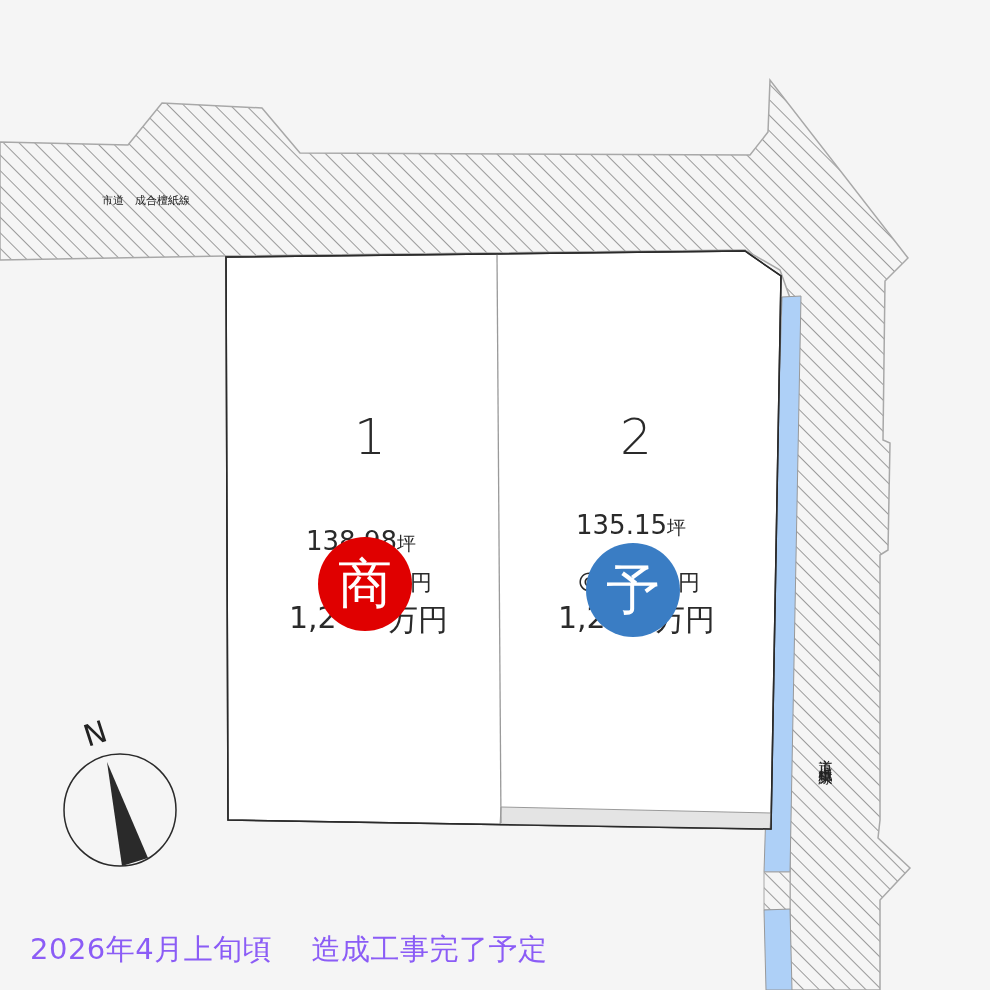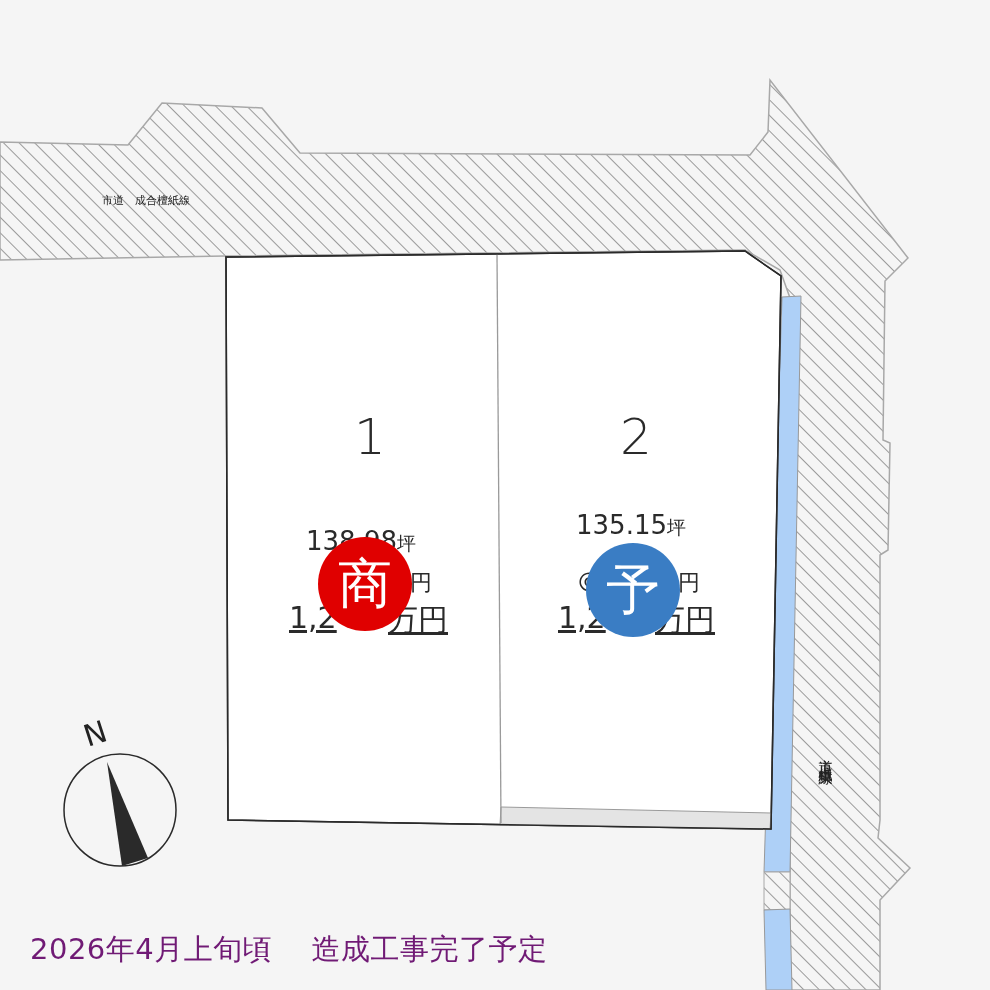--- a/index.html
+++ b/index.html
@@ -6,27 +6,27 @@
   body { width: 990px; height: 990px; background: #f5f5f5; position: relative; overflow: hidden;
          font-family: "DejaVu Sans", "Liberation Sans", sans-serif; color: #222; }
   #map { position: absolute; left: 0; top: 0; width: 990px; height: 990px; }
   .abs { position: absolute; white-space: nowrap; }
   .road-label { font-size: 11px; color: #222; }
   .road-label-v { font-size: 14px; color: #222; writing-mode: vertical-rl; letter-spacing: 1px; line-height: 16px; }
   .lot-num { font-size: 50px; color: #2a2a2a; font-family: "DejaVu Sans", sans-serif; font-weight: 300; }
   .lot-area { font-size: 26px; color: #2a2a2a; text-align: center; }
   .lot-area .unit { font-size: 19px; }
   .lot-unitprice { font-size: 22px; color: #2a2a2a; text-align: center; }
-  .lot-price { font-size: 30px; color: #2a2a2a; text-align: center; text-decoration: underline; }
+  .lot-price { font-size: 30px; color: #2a2a2a; text-align: center; }
   .badge { position: absolute; width: 94px; height: 94px; border-radius: 50%; color: #fff;
            font-size: 54px; display: flex; align-items: center; justify-content: center; line-height: 1; }
   .badge-red { background: #e00000; }
   .badge-blue { background: #3a7dc4; }
   .north-label { font-size: 30px; color: #222; transform: rotate(-18deg); transform-origin: center; }
-  .footer { font-size: 29px; color: #701a75; letter-spacing: 0.5px; }
+  .footer { font-size: 29px; color: #8b5cf6; letter-spacing: 0.5px; }
 </style>
 </head>
 <body>
 
 <svg id="map" viewBox="0 0 990 990" xmlns="http://www.w3.org/2000/svg">
   <defs>
     <pattern id="hatch" patternUnits="userSpaceOnUse" width="11" height="11" patternTransform="rotate(-45)">
       <rect width="11" height="11" fill="#f5f5f5"></rect>
       <line x1="0" y1="0" x2="0" y2="11" stroke="#9a9a9a" stroke-width="2"></line>
     </pattern>

